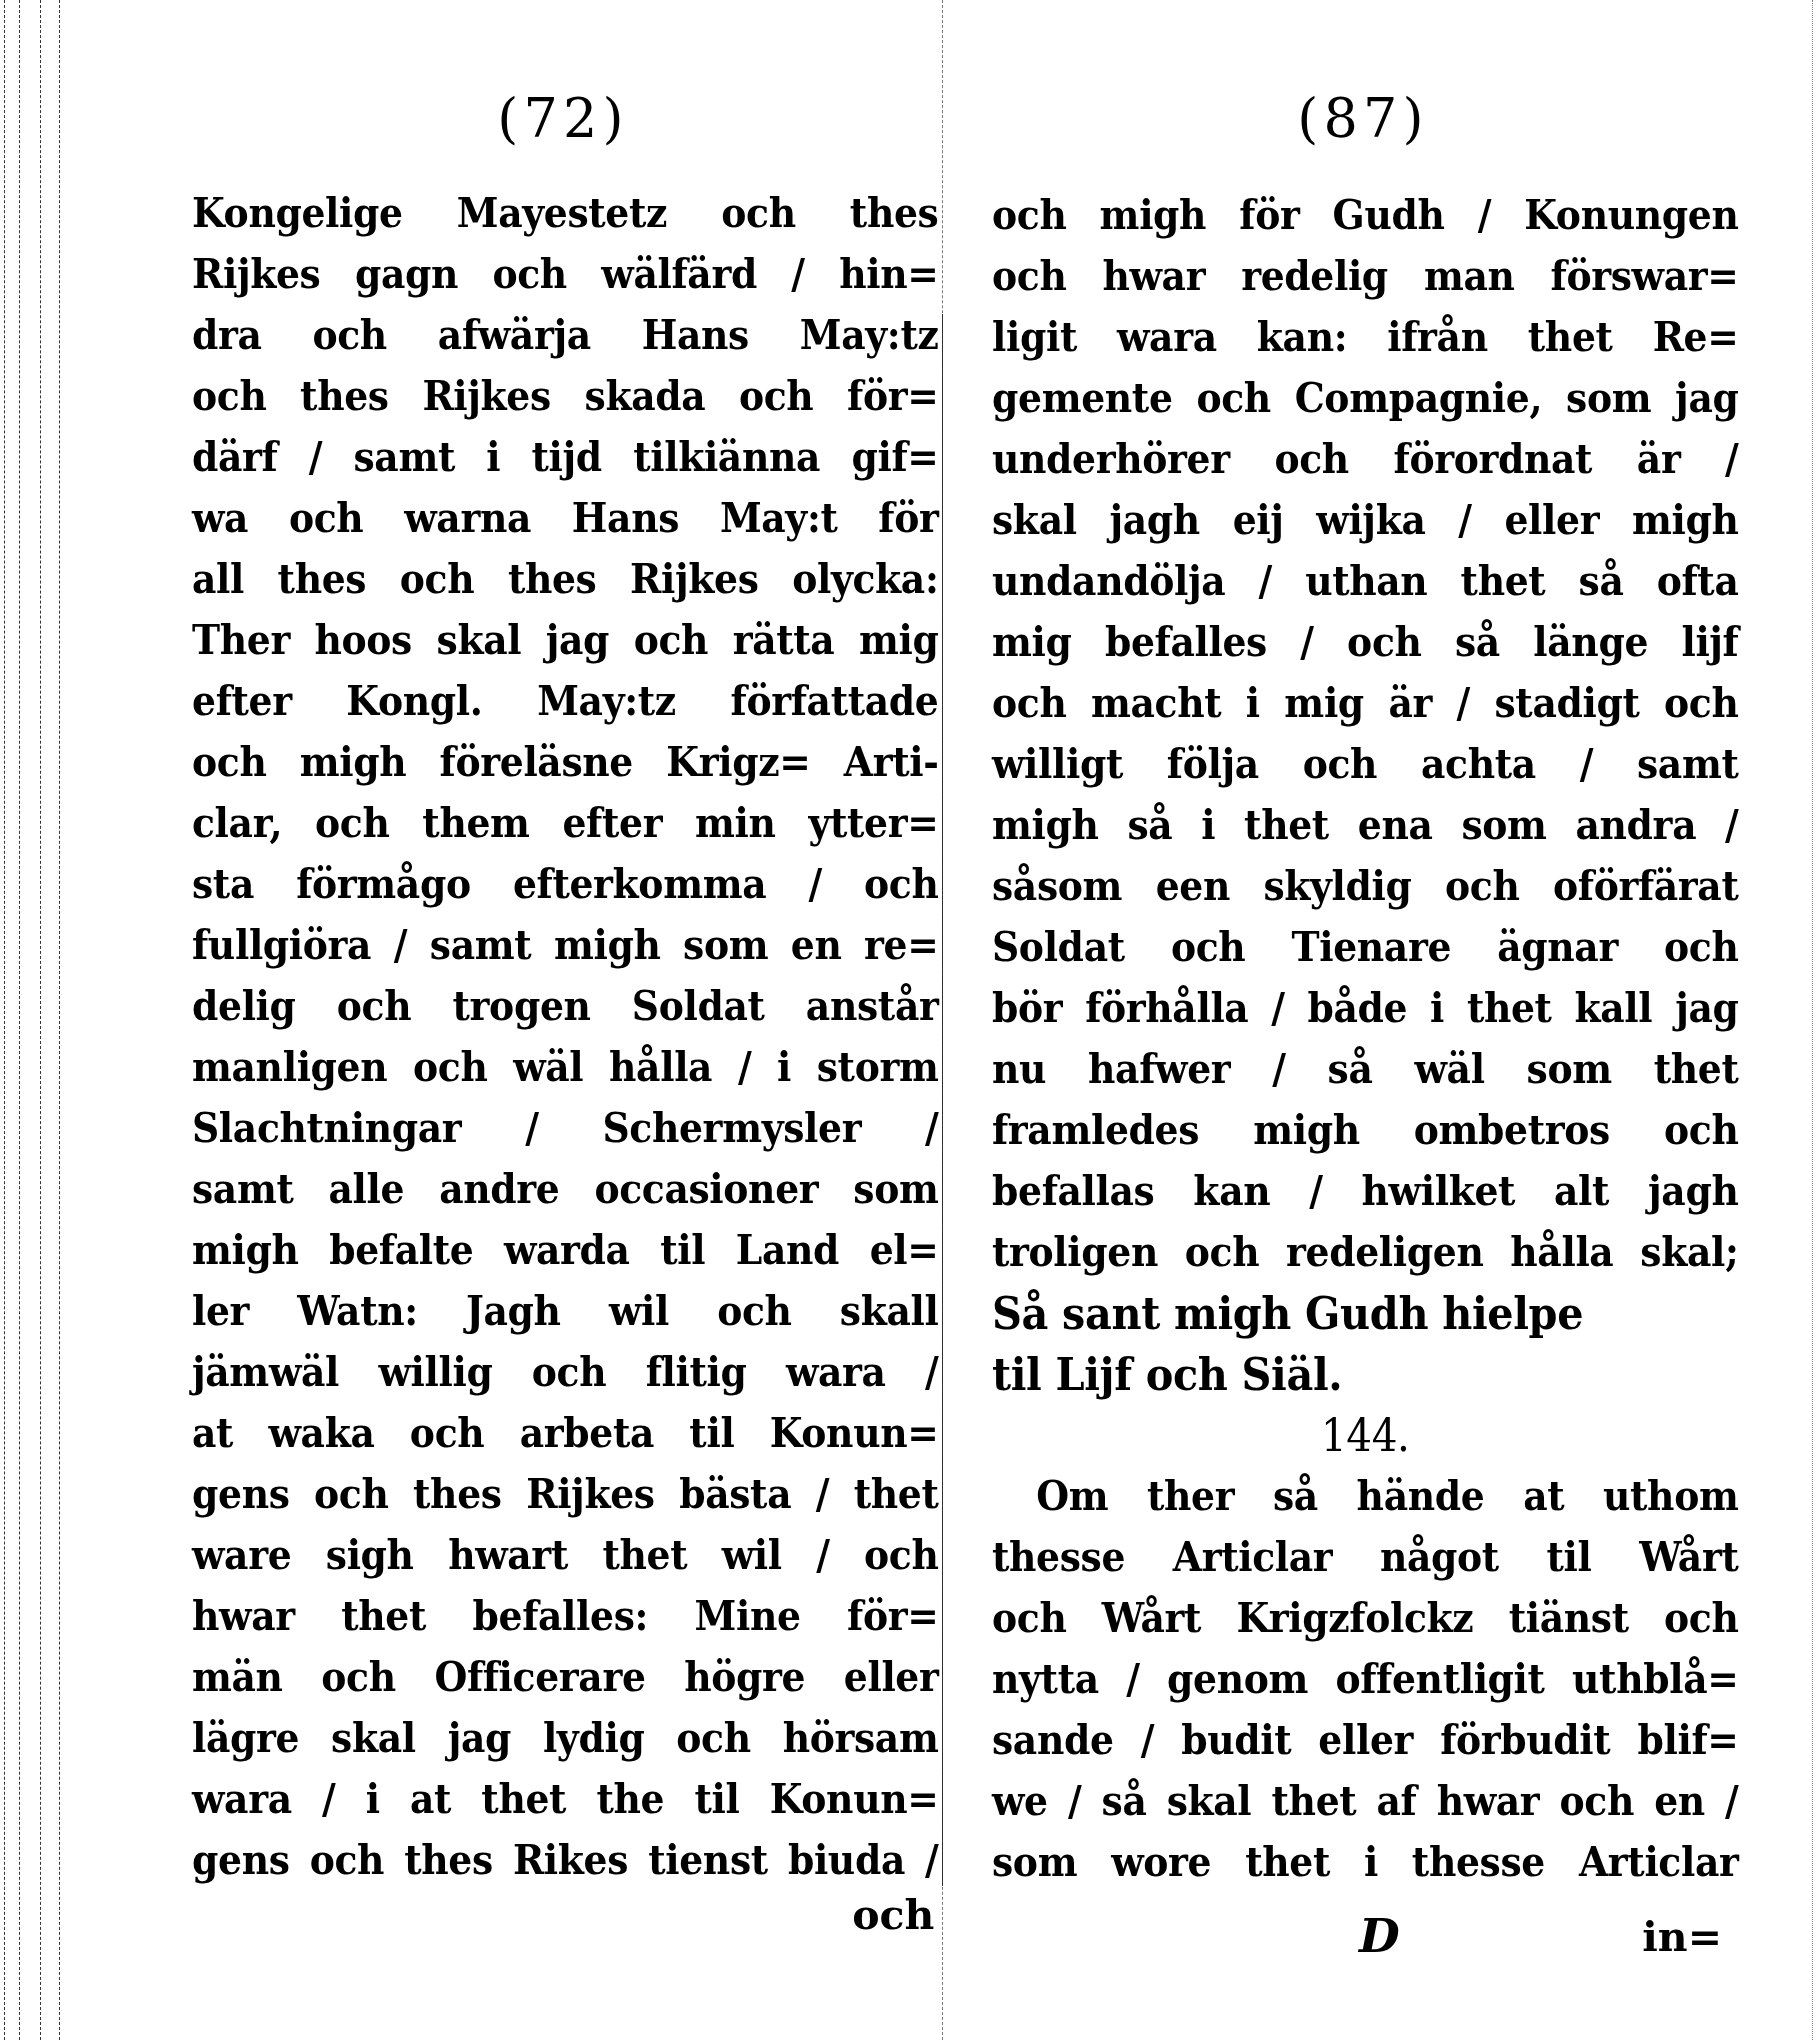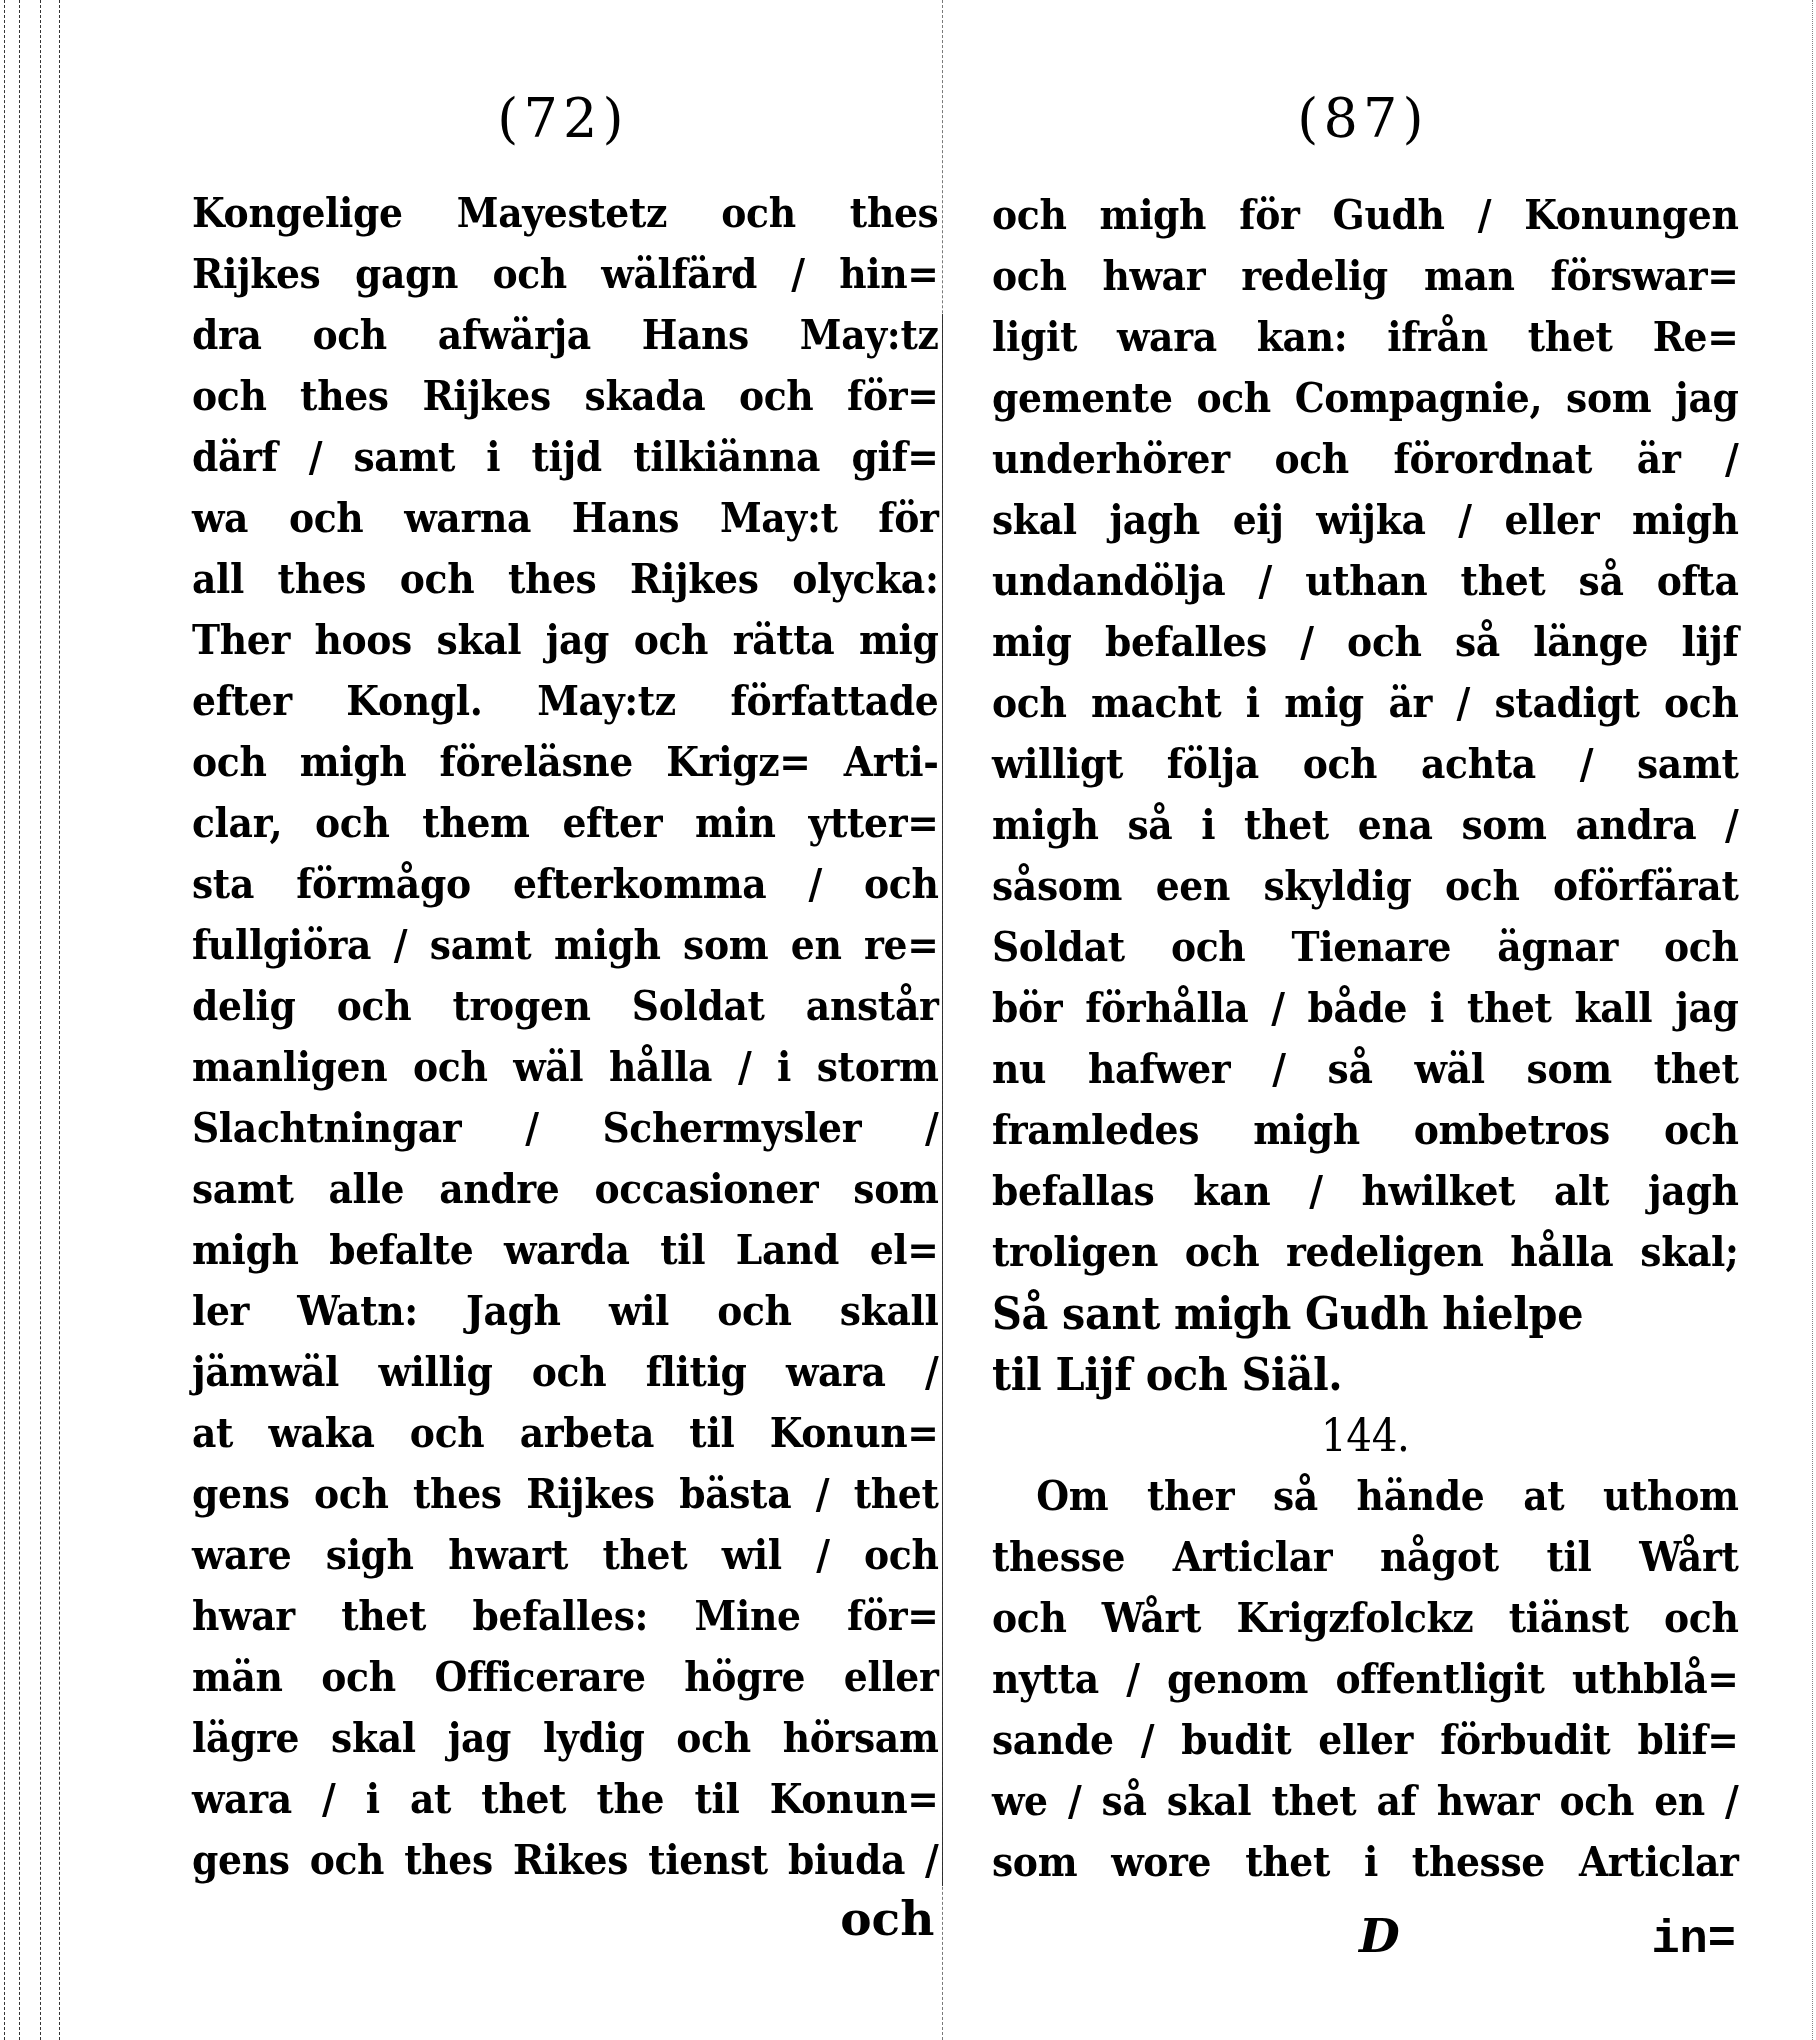--- a/index.html
+++ b/index.html
@@ -96,21 +96,21 @@
       text-align-last: center;
       font-family: "DejaVu Serif", serif;
       font-weight: normal;
       font-size: 44px;
     }
     .line.indent { padding-left: 48px; box-sizing: border-box; }
     .catchword {
       position: absolute;
       font-family: "DejaVu Serif", serif;
       font-weight: bold;
-      font-size: 47px;
+      font-size: 41px;
     }
     .signature {
       position: absolute;
       font-family: "DejaVu Serif", serif;
       font-weight: bold;
       font-style: italic;
       font-size: 47px;
     }
   </style>
 </head>
@@ -187,15 +187,15 @@
     <div class="line center">144.</div>
     <div class="line indent">Om ther så hände at uthom</div>
     <div class="line">thesse Articlar något til Wårt</div>
     <div class="line">och Wårt Krigzfolckz tiänst och</div>
     <div class="line">nytta / genom offentligit uthblå=</div>
     <div class="line">sande / budit eller förbudit blif=</div>
     <div class="line">we / så skal thet af hwar och en /</div>
     <div class="line">som wore thet i thesse Articlar</div>
   </div>
   <div class="signature" style="left:376px; top:1908px;">D</div>
-  <div class="catchword" style="right:7px; top:1913px;font-family:Liberation Mono, monospace;">in=</div>
+  <div class="catchword" style="right:21px; top:1913px;">in=</div>
 </div>
 
 
 </body></html>

